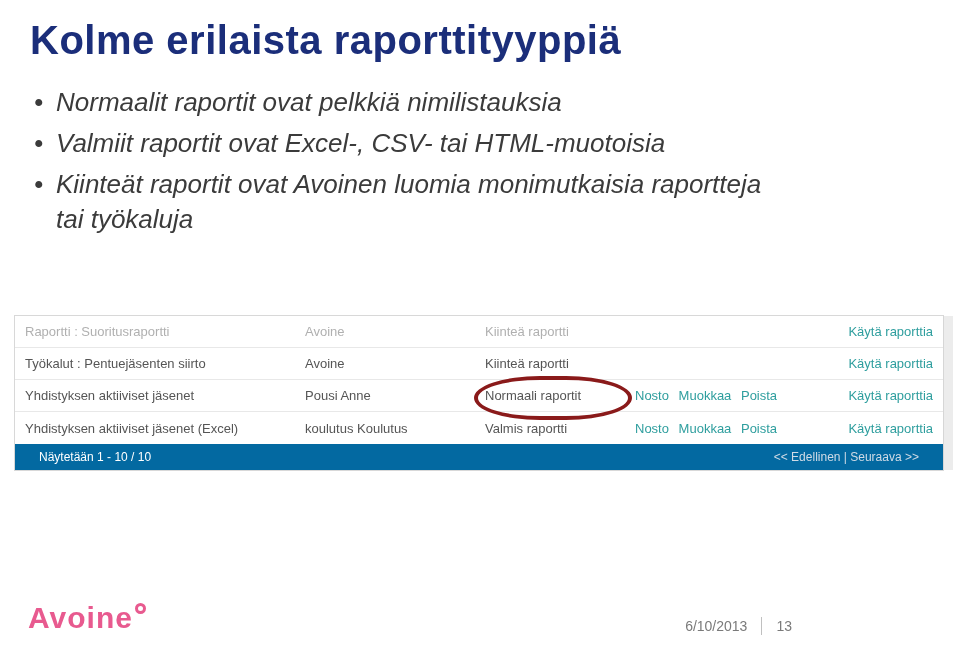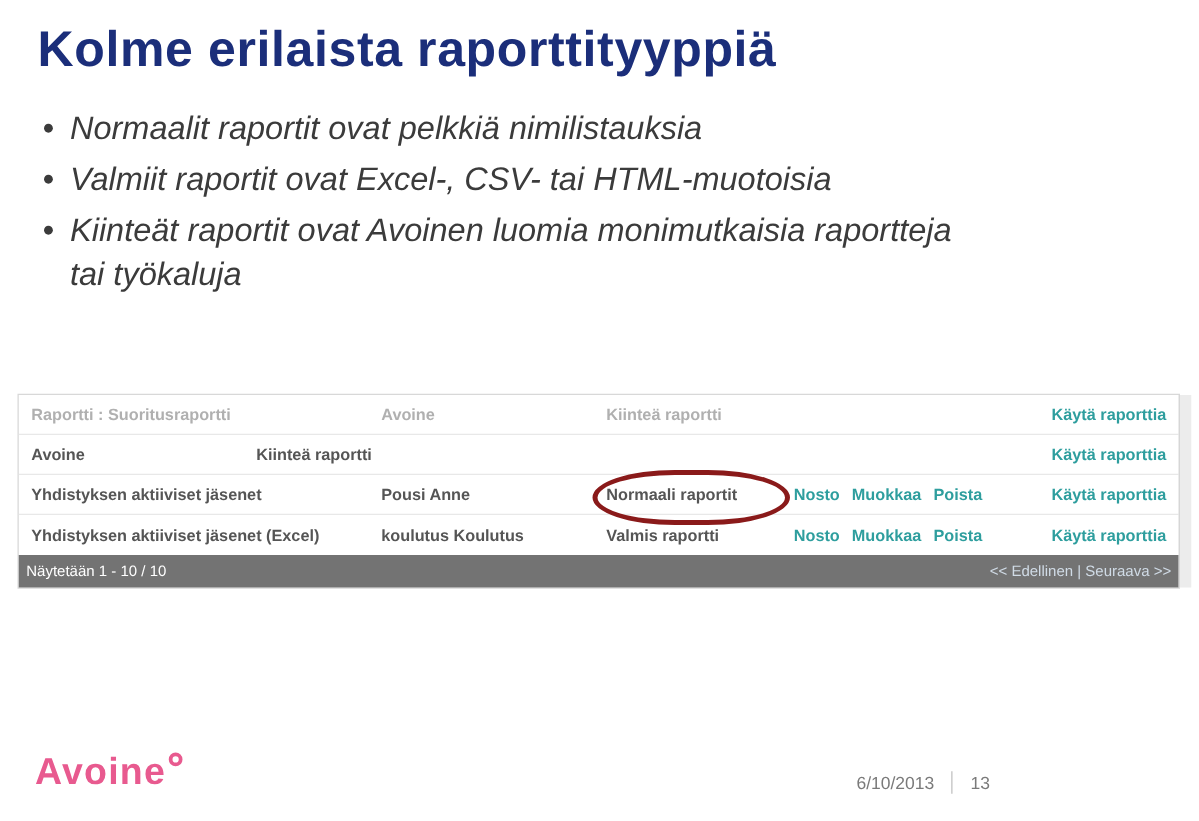--- a/index.html
+++ b/index.html
@@ -4,29 +4,29 @@
 <style>
   * { margin: 0; padding: 0; box-sizing: border-box; }
   html, body { width: 959px; height: 657px; font-family: Arial, Helvetica, sans-serif; background: #fff; color: #333; }
   .slide { position: relative; width: 822px; height: 657px; padding: 18px 30px 0 30px; }
   .title { font-size: 40px; font-weight: bold; color: #1b2e7a; letter-spacing: .5px; margin-bottom: 22px; }
   .bullets { list-style: none; font-size: 26px; color: #3b3b3b; line-height: 1.35; }
   .bullets li { position: relative; padding-left: 26px; margin-bottom: 6px; font-style: italic; }
   .bullets li::before { content: "•"; position: absolute; left: 4px; top: 0; font-size: 26px; }
 
   .screenshot { position: absolute; left: 14px; top: 315px; width: 930px; border: 1px solid #d8d8d8; background: #fff; font-size: 13px; color: #555; }
-  .row { display: flex; align-items: center; height: 32px; border-bottom: 1px solid #e8e8e8; padding: 0 10px; font-weight: bold; }
+  .row { display: flex; align-items: center; height: 32px; border-bottom: 1px solid #e8e8e8; padding: 0 10px; }
   .row.last { border-bottom: none; }
   .c1 { flex: 0 0 280px; }
   .c2 { flex: 0 0 180px; }
   .c3 { flex: 0 0 150px; position: relative; }
   .c4 { flex: 0 0 170px; color: #2e9e9e; }
   .c4 span { margin-right: 6px; cursor: default; }
   .c5 { flex: 1; text-align: right; color: #2e9e9e; }
-  .footerbar { display: flex; align-items: center; height: 26px; background: #737373; color: #fff; padding: 0 6px; font-size: 12px; }
+  .footerbar { display: flex; align-items: center; height: 26px; background: #0369a1; color: #fff; padding: 0 24px; font-size: 12px; }
   .footerbar .left { flex: 1; }
   .footerbar .right { color: #d0dbe6; }
   .scrollcap { position: absolute; right: -10px; top: 0; bottom: 0; width: 10px; background: #ececec; border-left: 1px solid #d6d6d6; }
 
   .circle { position: absolute; border: 4px solid #8a1a1a; border-radius: 50% / 60%; width: 158px; height: 44px; left: 474px; top: 376px; pointer-events: none; }
 
   .logo { position: absolute; left: 28px; bottom: 22px; }
   .logo-text { font-size: 30px; font-weight: 700; color: #e85a8f; letter-spacing: 1px; font-family: Arial, sans-serif; }
   .logo-dot { display: inline-block; width: 11px; height: 11px; border-radius: 50%; border: 3px solid #e85a8f; margin-left: 2px; position: relative; top: -14px; }
 
@@ -51,20 +51,21 @@
 
     <div class="row" style="color:#b0b0b0">
       <div class="c1">Raportti : Suoritusraportti</div>
       <div class="c2">Avoine</div>
       <div class="c3">Kiinteä raportti</div>
       <div class="c4"></div>
       <div class="c5">Käytä raporttia</div>
     </div>
 
     <div class="row">
+      <div class="c1">Työkalut : Pentuejäsenten siirto</div>
       <div class="c2">Avoine</div>
       <div class="c3">Kiinteä raportti</div>
       <div class="c4"></div>
       <div class="c5">Käytä raporttia</div>
     </div>
 
     <div class="row">
       <div class="c1">Yhdistyksen aktiiviset jäsenet</div>
       <div class="c2">Pousi Anne</div>
       <div class="c3">Normaali raportit</div>

